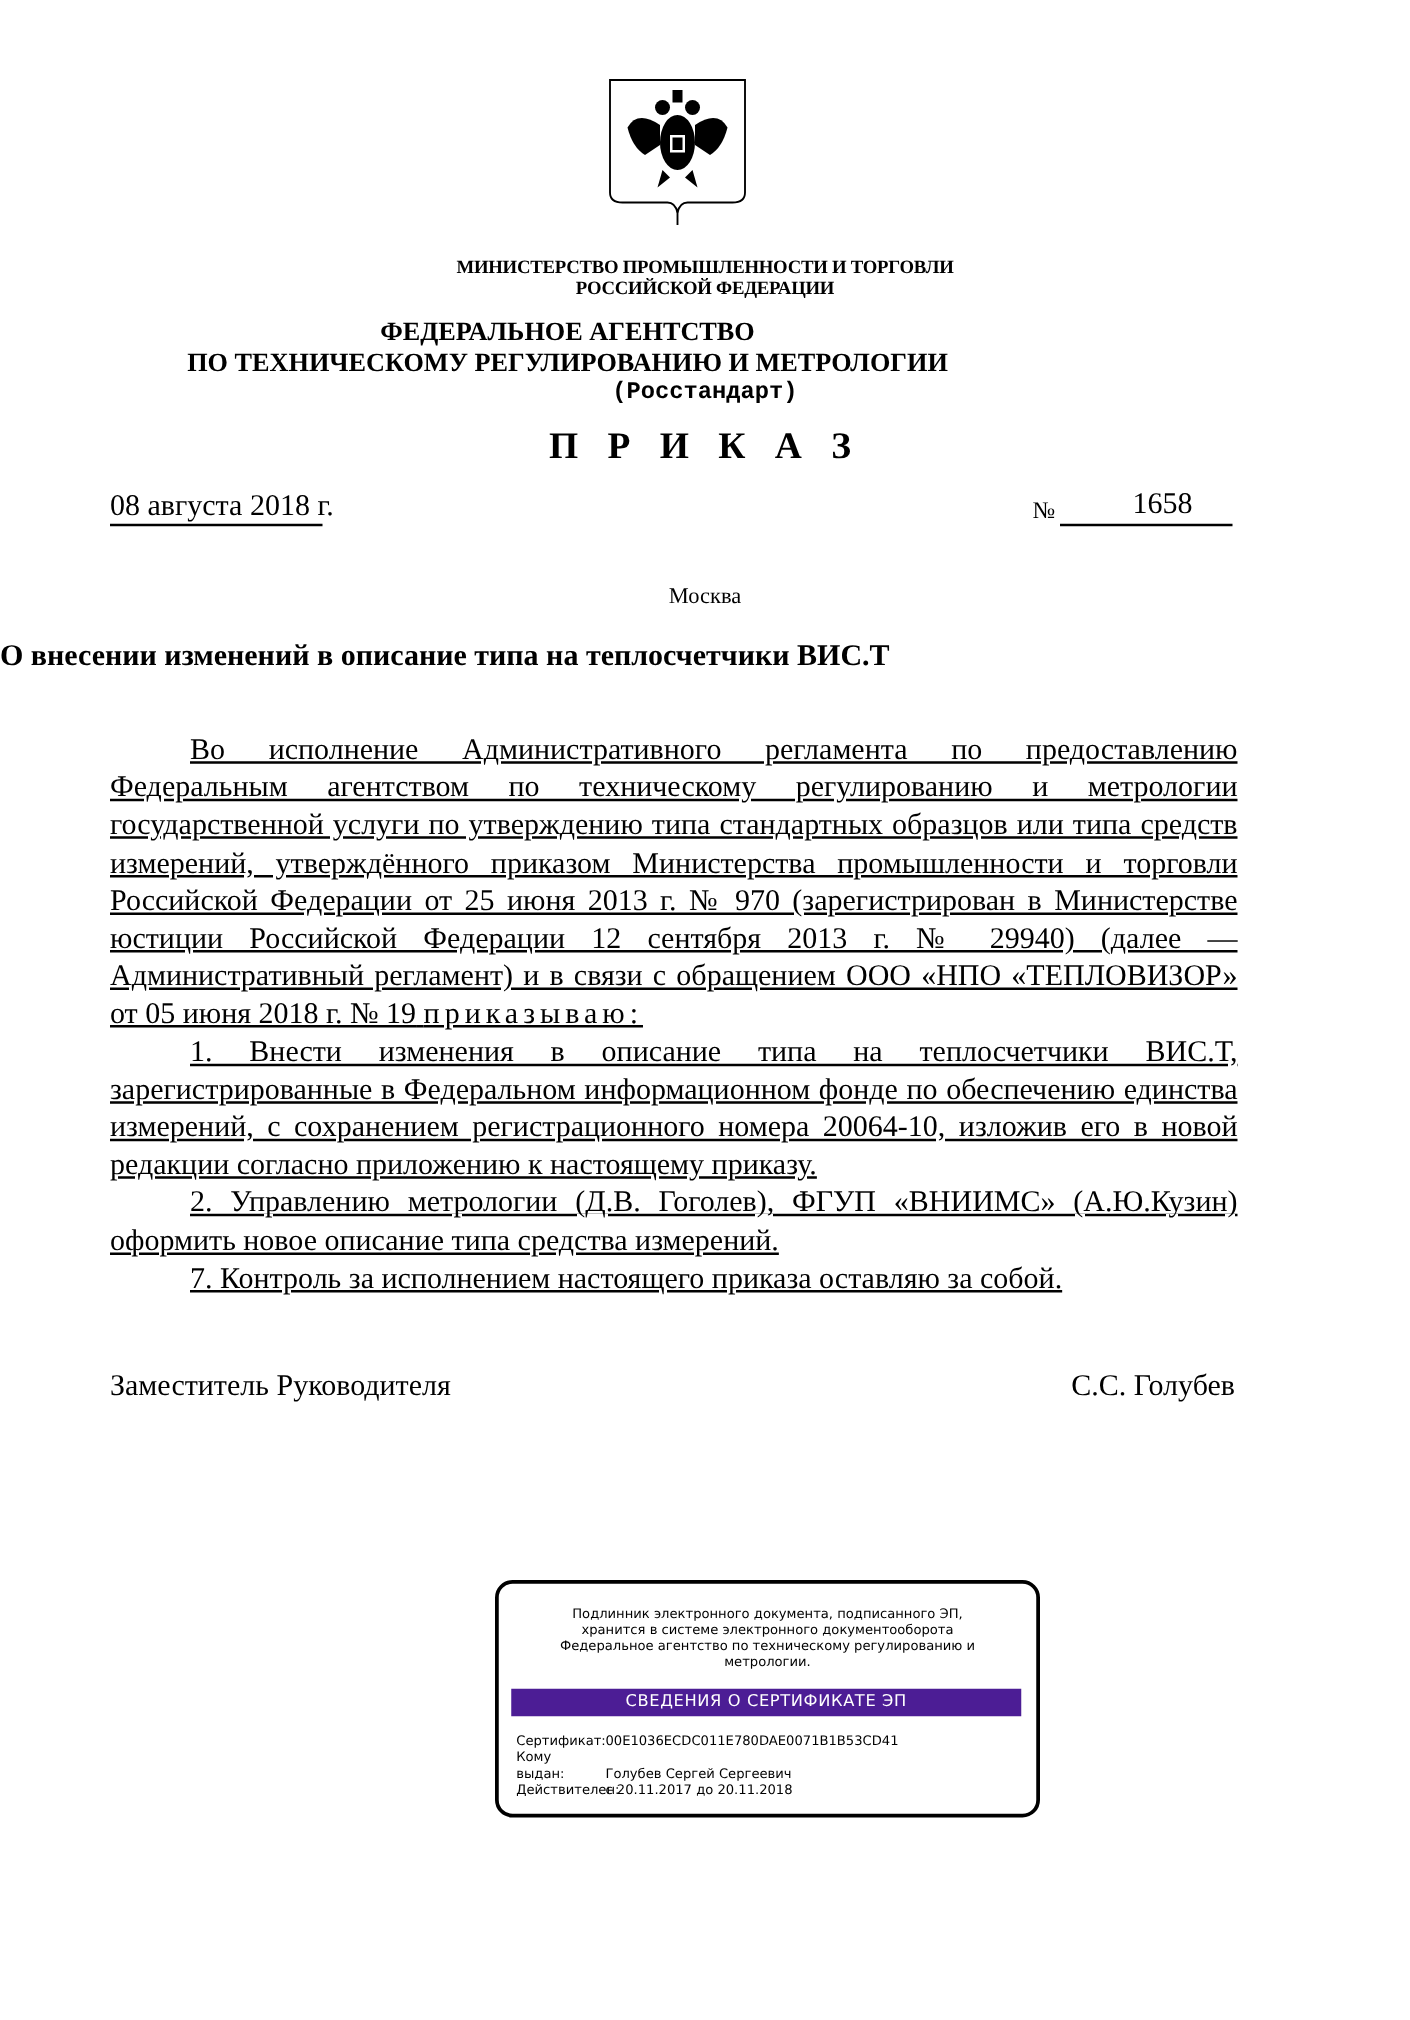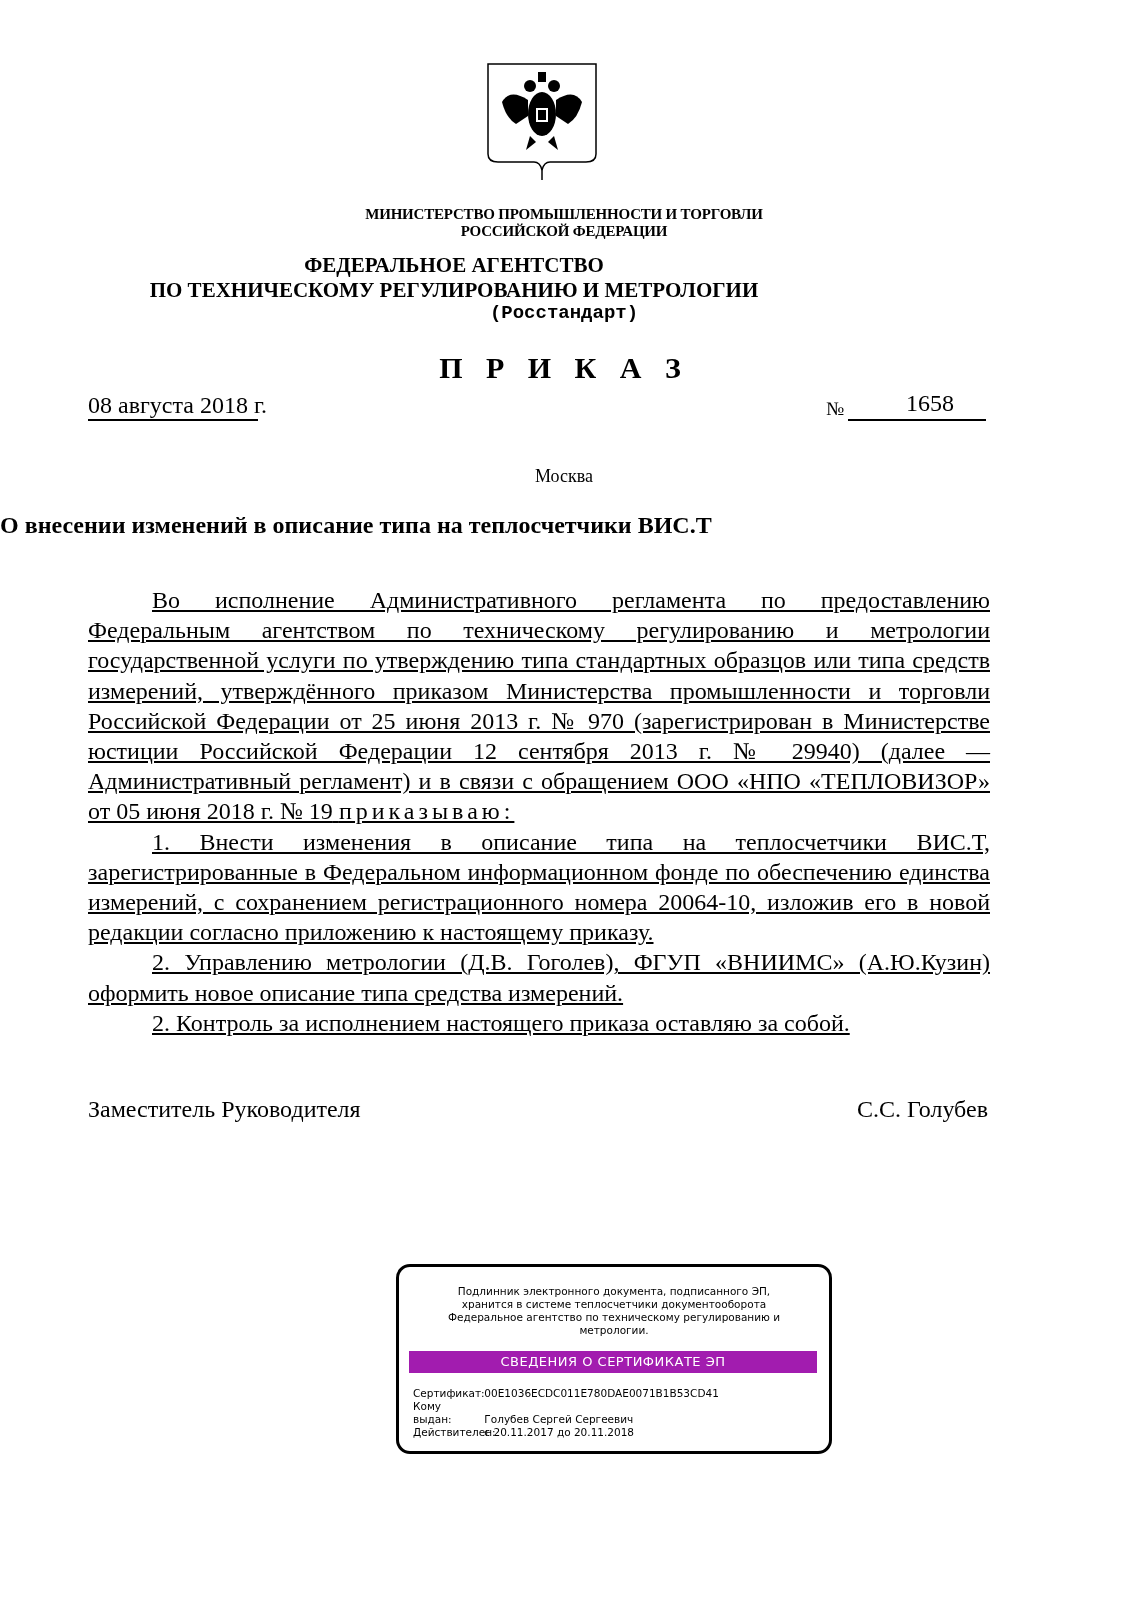--- a/index.html
+++ b/index.html
@@ -2,36 +2,36 @@
 <html><head>
 <meta charset="utf-8">
 <style>
   html, body { margin:0; padding:0; background:#ffffff; }
   body { width:1128px; height:1616px; position:relative; overflow:hidden; color:#000; font-family:"Liberation Serif", serif; }
   .abs { position:absolute; }
   .emblem { left:486px; top:62px; width:112px; height:118px; }
   .hdr1 { left:0; width:1128px; top:206px; text-align:center; font-weight:bold; font-size:15px; line-height:17px; letter-spacing:-0.2px; }
   .hdr2 { left:0; width:908px; top:253px; text-align:center; font-weight:bold; font-size:21px; line-height:25px; }
   .hdr3 { left:0; width:1128px; top:302px; text-align:center; font-weight:bold; font-size:19px; line-height:22px;font-family:Liberation Mono, monospace; }
-  .prikaz { left:0; width:1128px; top:351px; text-align:center; font-weight:bold; font-size:30px; letter-spacing:8px; }
+  .prikaz { left:0; width:1128px; top:340px; text-align:center; font-weight:bold; font-size:30px; letter-spacing:8px; }
   .date { left:88px; top:392px; font-size:24px; }
   .date-line { left:88px; top:419px; width:170px; height:0; border-top:2px solid #000; }
   .num-sign { left:826px; top:398px; font-size:19px; }
   .num-val { left:906px; top:390px; font-size:24px; }
   .num-line { left:848px; top:419px; width:138px; height:0; border-top:2px solid #000; }
   .city { left:0; width:1128px; top:466px; text-align:center; font-size:18px; }
   .title { left:0; width:1128px; top:512px; text-align:left; font-weight:bold; font-size:24px; }
   .body { left:88px; width:902px; top:585px; font-size:24px; line-height:30.2px;text-decoration:underline; }
   .body p { margin:0; text-align:justify; text-indent:64px; }
   .spaced { letter-spacing:4px; }
   .signer-pos { left:88px; top:1096px; font-size:24px; }
   .signer-name { right:140px; top:1096px; font-size:24px; }
   .stamp { left:396px; top:1264px; width:430px; height:184px; border:3px solid #000; border-radius:14px; font-family:"DejaVu Sans", sans-serif; }
   .stamp-text { position:absolute; left:0; right:0; top:18px; text-align:center; font-size:10.5px; line-height:13px; }
-  .stamp-bar { position:absolute; left:10px; right:12px; top:84px; height:22px; background:#a21caf; color:#fff; text-align:center; font-size:13px; line-height:22px; letter-spacing:0.5px; }
+  .stamp-bar { position:absolute; left:10px; right:12px; top:84px; height:22px; background:#4c1d95; color:#fff; text-align:center; font-size:13px; line-height:22px; letter-spacing:0.5px; }
   .stamp-rows { position:absolute; left:14px; top:120px; font-size:10.5px; line-height:13px; }
   .stamp-rows span.k { display:inline-block; width:68px; }
 </style>
 </head>
 <body>
 
 <div class="abs emblem">
   <svg width="112" height="118" viewBox="0 0 112 118">
     <path d="M2 2 H110 V92 Q110 100 100 100 H64 Q58 100 56 108 Q54 100 48 100 H12 Q2 100 2 92 Z" fill="none" stroke="#000" stroke-width="1.5"></path>
     <line x1="56" y1="106" x2="56" y2="118" stroke="#000" stroke-width="1.5"></line>
@@ -68,30 +68,30 @@
 <div class="abs num-val">1658</div>
 <div class="abs num-line"></div>
 
 <div class="abs city">Москва</div>
 <div class="abs title">О внесении изменений в описание типа на теплосчетчики ВИС.Т</div>
 
 <div class="abs body">
   <p><span>Во исполнение Административного регламента по предоставлению Федеральным агентством по техническому регулированию и метрологии государственной услуги по утверждению типа стандартных образцов или типа средств измерений, утверждённого приказом Министерства промышленности и торговли Российской Федерации от 25 июня 2013 г. № 970 (зарегистрирован в Министерстве юстиции Российской Федерации 12 сентября 2013 г. № 29940) (далее — Административный регламент) и в связи с обращением ООО «НПО «ТЕПЛОВИЗОР» от 05 июня 2018 г. № 19</span> <span class="spaced">приказываю:</span></p>
   <p>1. Внести изменения в описание типа на теплосчетчики ВИС.Т, зарегистрированные в Федеральном информационном фонде по обеспечению единства измерений, с сохранением регистрационного номера 20064-10, изложив его в новой редакции согласно приложению к настоящему приказу.</p>
   <p>2. Управлению метрологии (Д.В. Гоголев), ФГУП «ВНИИМС» (А.Ю.Кузин) оформить новое описание типа средства измерений.</p>
-  <p>2. Контроль за исполнением настоящего приказа оставляю за собой.</p>
+  <p>7. Контроль за исполнением настоящего приказа оставляю за собой.</p>
 </div>
 
 <div class="abs signer-pos">Заместитель Руководителя</div>
 <div class="abs signer-name">С.С. Голубев</div>
 
 <div class="abs stamp">
   <div class="stamp-text">
     <div>Подлинник электронного документа, подписанного ЭП,</div>
-    <div>хранится в системе теплосчетчики документооборота</div>
+    <div>хранится в системе электронного документооборота</div>
     <div>Федеральное агентство по техническому регулированию и</div>
     <div>метрологии.</div>
   </div>
   <div class="stamp-bar">СВЕДЕНИЯ О СЕРТИФИКАТЕ ЭП</div>
   <div class="stamp-rows">
     <div><span class="k">Сертификат:</span> <span>00E1036ECDC011E780DAE0071B1B53CD41</span></div>
     <div><span class="k">Кому выдан:</span> <span>Голубев Сергей Сергеевич</span></div>
     <div><span class="k">Действителен:</span> <span>с 20.11.2017 до 20.11.2018</span></div>
   </div>
 </div>

